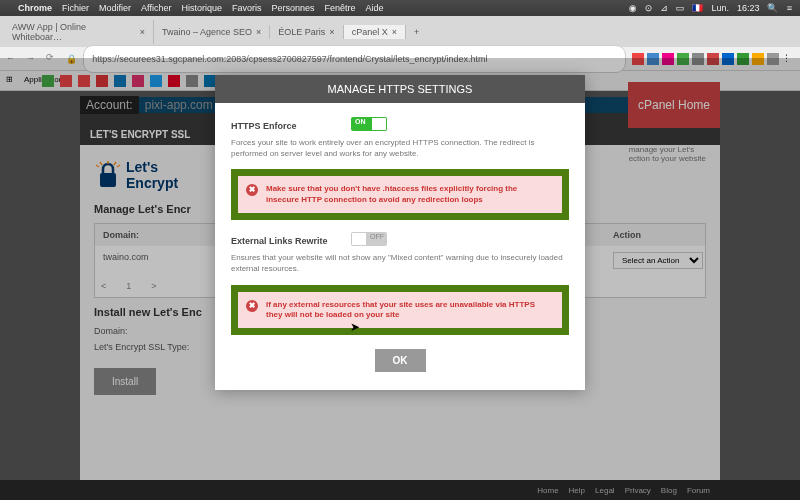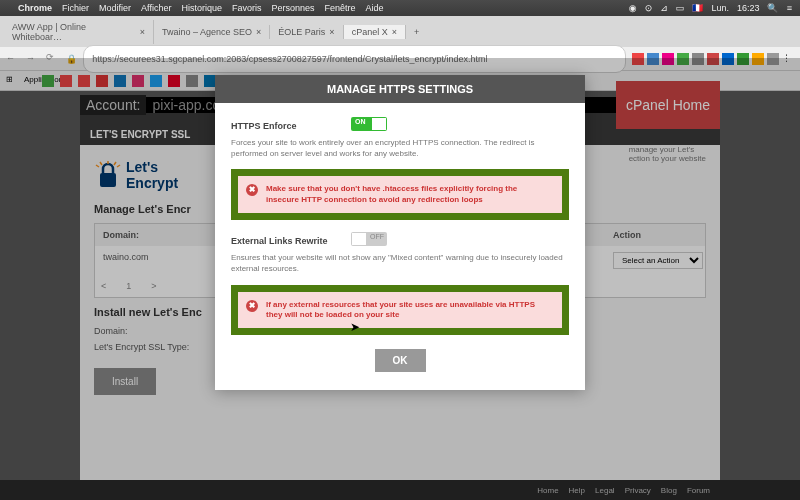--- a/index.html
+++ b/index.html
@@ -11,21 +11,21 @@
 .tab{display:flex;align-items:center;gap:4px;padding:2px 8px;border-right:1px solid #bbb;max-width:150px}
 .tab.active{background:#f0f0f0}
 .urlbar{height:24px;background:#f0f0f0;display:flex;align-items:center;padding:0 6px;gap:6px;font-size:9px;border-bottom:1px solid #ccc}
 .urlbar .navbtn{width:14px;height:14px;color:#888}
 .urlbar .url{flex:1;background:#fff;border:1px solid #ccc;border-radius:10px;padding:8px 8px;color:#666;font-size:9px}
 .urlbar .icons{display:flex;gap:3px}
 .urlbar .icons span{width:12px;height:12px;display:inline-block}
 .bookbar{height:20px;background:#f0f0f0;display:flex;align-items:center;padding:0 6px;gap:6px;font-size:8px;border-bottom:1px solid #ccc}
 .bookbar span{width:12px;height:12px;display:inline-block}
 .page{position:relative;height:418px;background:#595959;padding:6px 80px 0}
-.acctbar{height:16px;background:#000000;display:flex;align-items:center;font-size:14px;color:#ccc}
+.acctbar{height:16px;background:#0c4a6e;display:flex;align-items:center;font-size:12px;color:#ccc}
 .acctbar .lbl{background:#222;padding:2px 6px}
 .acctbar .val{padding:2px 6px;color:#999}
 .acctbar .home{margin-left:auto;background:#c44;color:#fff;padding:16px 10px}
 .hdr{height:20px;background:#3a3a3a;color:#fff;font-size:10px;font-weight:bold;padding:16px 10px}
 .panel{background:#f4f4f4;padding:14px;height:360px;position:relative}
 .logo{display:flex;align-items:center;gap:4px;margin-bottom:12px}
 .logotxt{font-size:14px;font-weight:bold;color:#003a70}
 .sect{font-size:11px;font-weight:bold;margin:8px 0;color:#333}
 .tbl{border:1px solid #ccc;background:#fff}
 .tblh{display:flex;background:#f0f0f0;font-size:9px;font-weight:bold;color:#555}
@@ -33,21 +33,21 @@
 .tblh .c1,.tblr .c1{flex:1}
 .tblh .c2,.tblr .c2{width:100px}
 .tblr{display:flex;font-size:9px;color:#555}
 .pager{display:flex;gap:20px;padding:6px;font-size:9px;color:#888}
 .field{font-size:9px;color:#555;margin:6px 0}
 .installbtn{background:#888;color:#fff;border:none;padding:8px 18px;font-size:10px;margin-top:10px;cursor:pointer}
 .footer{position:absolute;bottom:0;left:0;right:0;height:20px;background:#2a2a2a;display:flex;justify-content:flex-end;align-items:center;gap:10px;padding:0 90px;font-size:8px;color:#bbb}
 .footer span{cursor:pointer}
 .overlay{position:absolute;top:58px;left:0;right:0;bottom:0;background:rgba(0,0,0,0.25)}
 .modal{position:absolute;top:75px;left:215px;width:370px;background:#fff;box-shadow:0 2px 15px rgba(0,0,0,0.3)}
-.modalh{background:#555;color:#fff;text-align:center;padding:8px;font-size:11px;font-weight:bold}
+.modalh{background:#555;color:#fff;text-align:center;padding:8px;font-size:11px;font-weight:normal}
 .modalb{padding:14px 16px}
 .row{display:flex;align-items:flex-end;gap:10px;margin-bottom:6px}
 .row .lbl{font-size:9px;font-weight:bold;color:#444;width:110px}
 .toggle{width:36px;height:14px;background:#3b3;border-radius:2px;position:relative;display:inline-block}
 .toggle.on::after{content:'';position:absolute;right:1px;top:1px;width:14px;height:12px;background:#fff}
 .toggle.on::before{content:'ON';position:absolute;left:4px;top:1px;font-size:7px;color:#fff;font-weight:bold}
 .toggle.off{background:#ccc}
 .toggle.off::after{content:'';position:absolute;left:1px;top:1px;width:14px;height:12px;background:#fff}
 .toggle.off::before{content:'OFF';position:absolute;right:3px;top:1px;font-size:7px;color:#888}
 .desc{font-size:8px;color:#777;line-height:1.4;margin:6px 0 10px}

